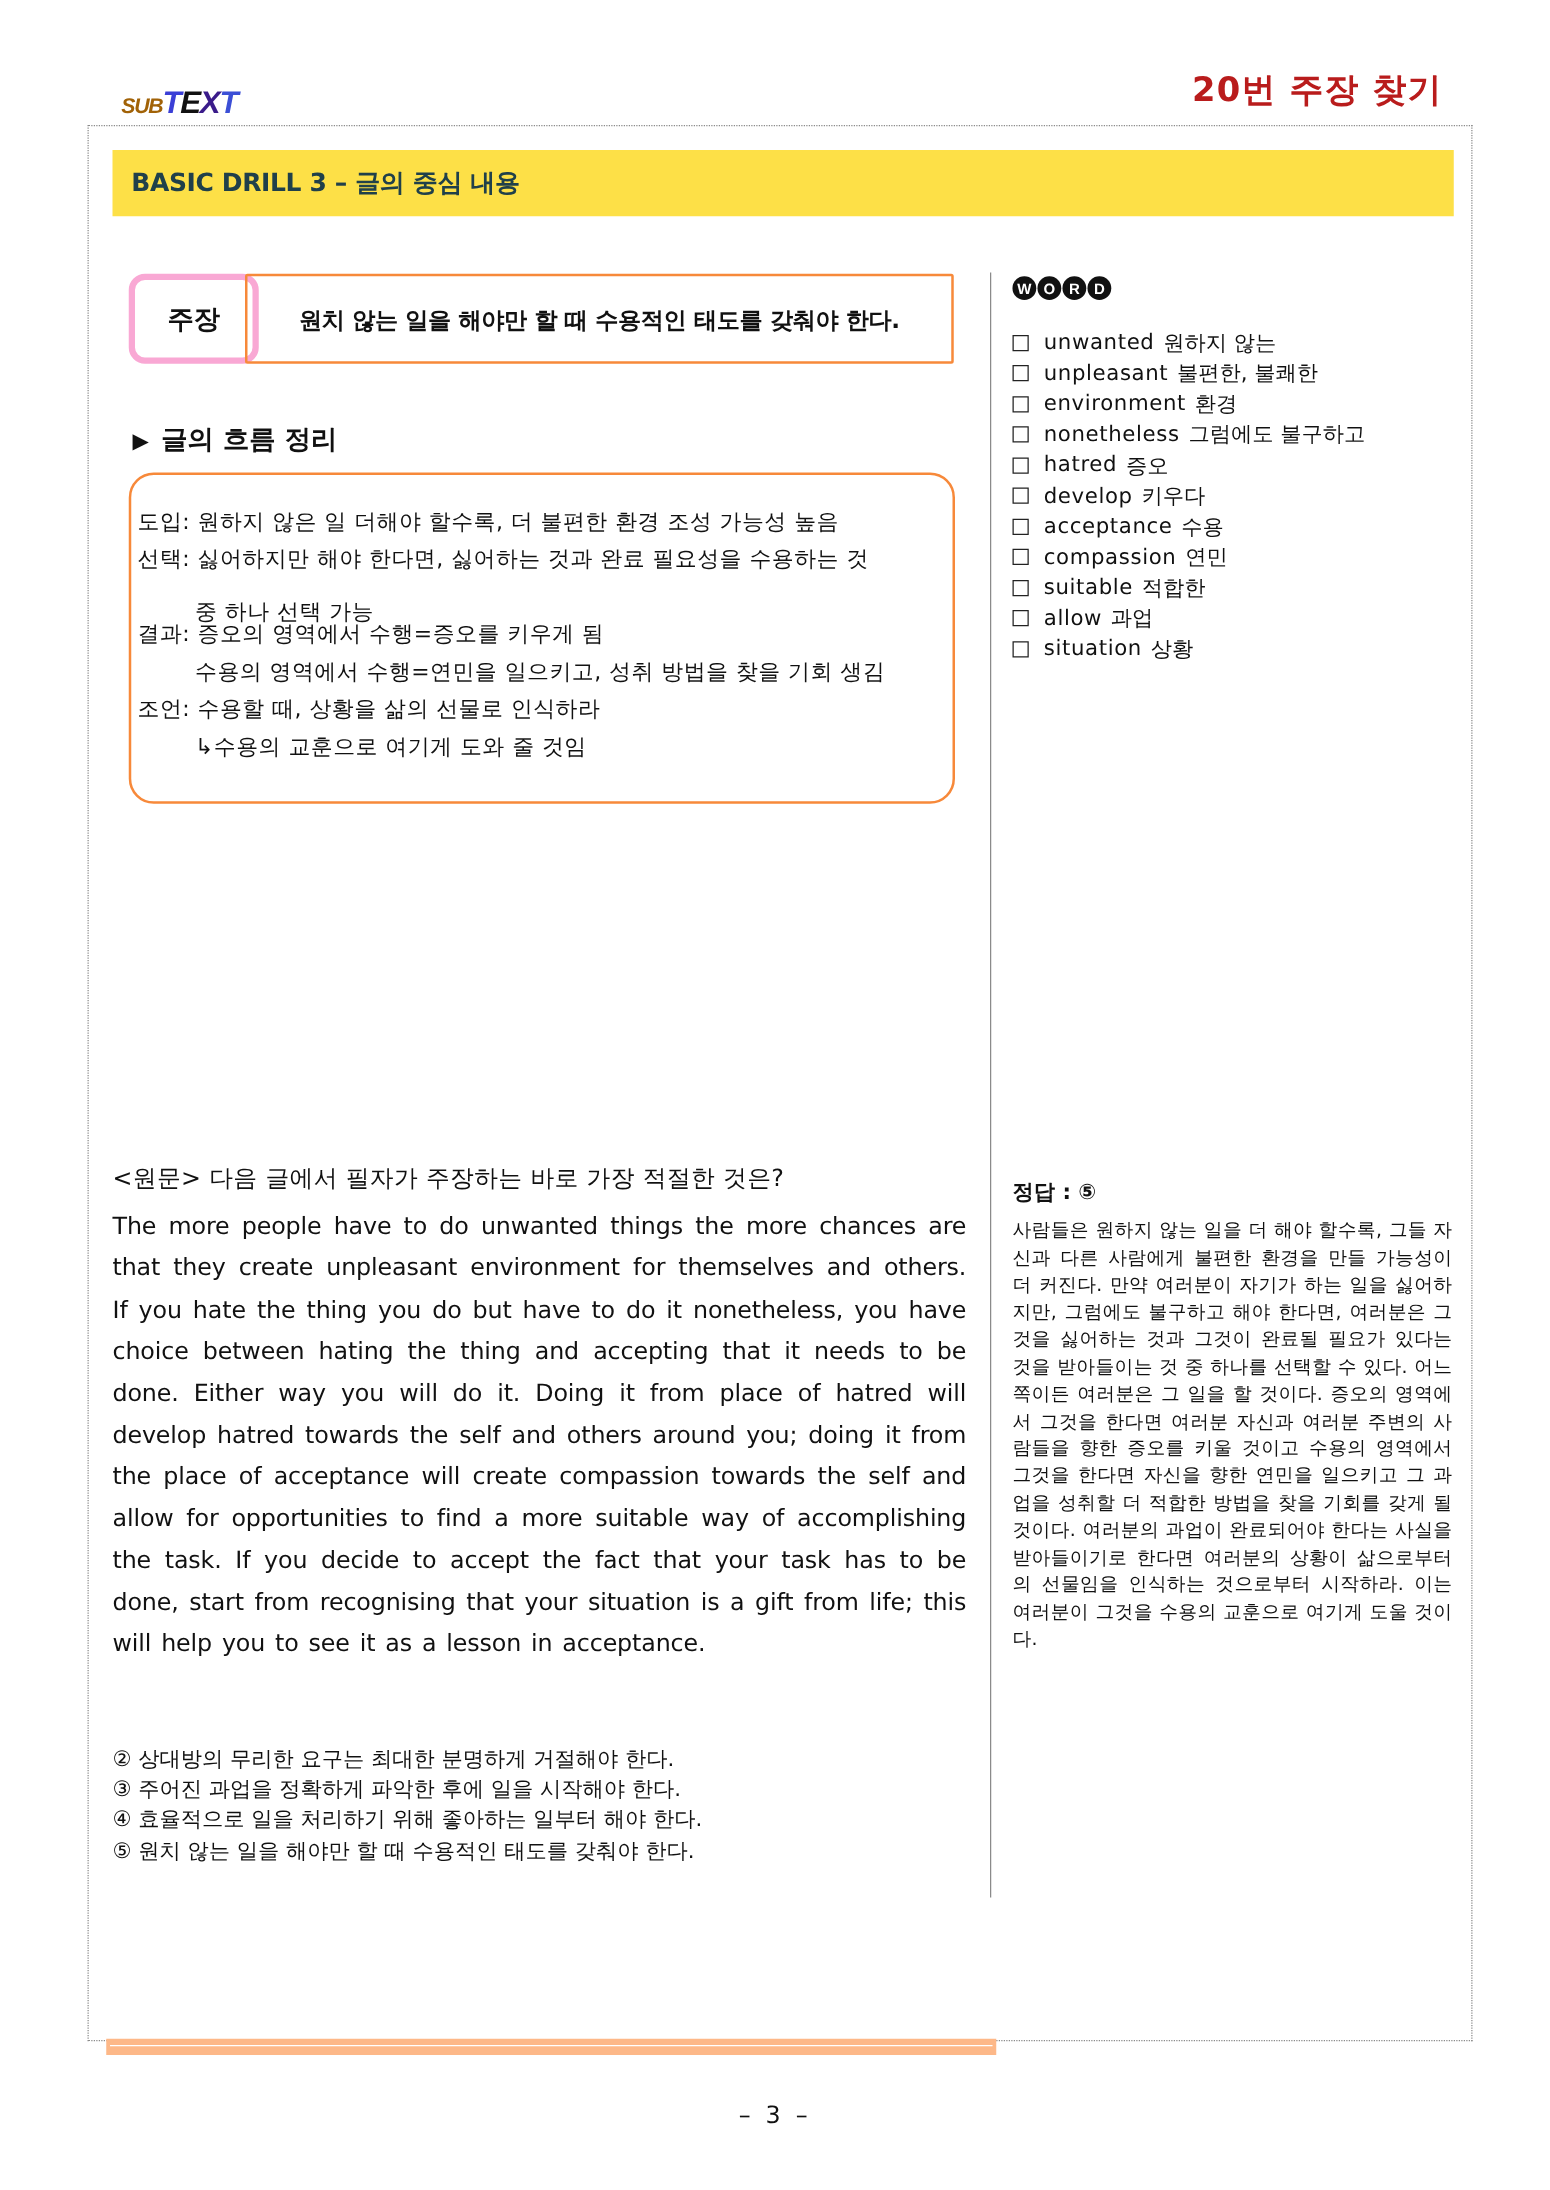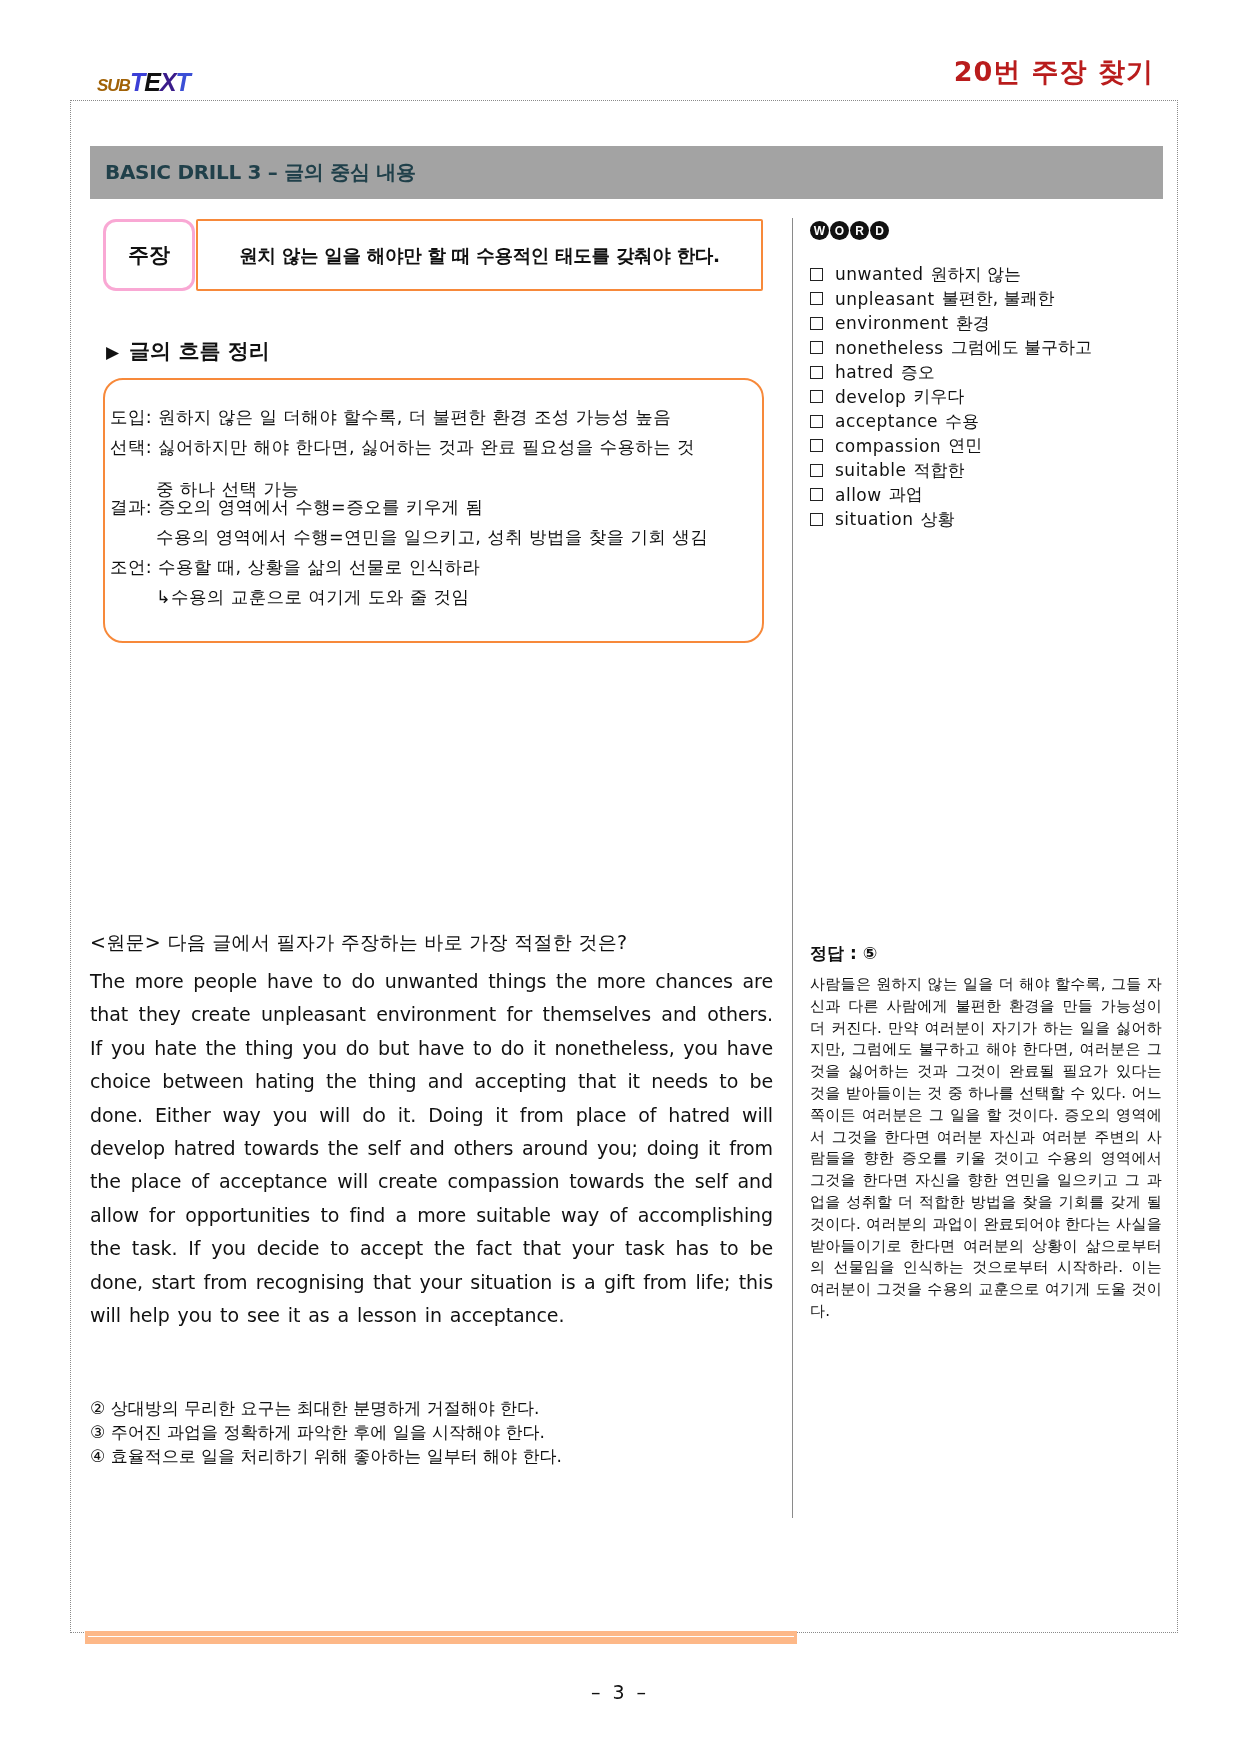--- a/index.html
+++ b/index.html
@@ -12,25 +12,25 @@
   .logo .sub { font-size:17px; color:#a16207; }
   .logo .t1 { font-size:25px; color:#3b3fd6; }
   .logo .t2 { font-size:25px; color:#111; }
   .logo .t3 { font-size:25px; color:#3a1b8a; }
   .logo .t4 { font-size:25px; color:#3b4fd6; }
   .top-title { right:86px; top:54px; font-size:27px; font-weight:bold; color:#b91c1c; letter-spacing:1px; }
 
   
   .frame { left:70px; top:100px; width:1108px; height:1533px; border:1px dotted #8a8a8a; box-sizing:border-box; }
 
-  .drill-bar { left:90px; top:146px; width:1073px; height:53px; background:#a3a3a3; }
+  .drill-bar { left:90px; top:120px; width:1073px; height:53px; background:#fde047; }
   .drill-bar span { position:absolute; left:15px; top:13px; font-size:20px; font-weight:bold; color:#20404a; letter-spacing:-0.3px; }
 
   
-  .claim-tag { left:103px; top:219px; width:92px; height:72px; border:3px solid #f9a8d4; border-radius:13px; box-sizing:border-box; display:flex; align-items:center; justify-content:center; font-size:21px; font-weight:bold; }
+  .claim-tag { left:103px; top:219px; width:104px; height:72px; border:5px solid #f9a8d4; border-radius:13px; box-sizing:border-box; display:flex; align-items:center; justify-content:center; font-size:21px; font-weight:bold; }
   .claim-box { left:196px; top:219px; width:567px; height:72px; border:2px solid #f7893a; border-radius:2px; box-sizing:border-box; display:flex; align-items:center; justify-content:center; font-size:18.5px; font-weight:bold; letter-spacing:-0.3px; }
 
   .flow-title { left:106px; top:337px; font-size:21px; font-weight:bold; }
   .flow-title .arrow { font-size:17px; margin-right:10px; }
   .flow-box { left:103px; top:378px; width:661px; height:265px; border:2px solid #f7893a; border-radius:20px; box-sizing:border-box; }
   .flow-line { position:absolute; left:110px; font-size:17.5px; letter-spacing:0.4px; white-space:nowrap;text-align:center; }
   .flow-line.indent { left:156px; }
 
   
   .divider { left:792px; top:218px; width:1px; height:1300px; background:#8a8a8a; }
@@ -151,20 +151,21 @@
       <span>상황</span>
     </div>
 </div>
 
 <div class="abs question">&lt;원문&gt; 다음 글에서 필자가 주장하는 바로 가장 적절한 것은?</div>
 <div class="abs passage">The more people have to do unwanted things the more chances are that they create unpleasant environment for themselves and others. If you hate the thing you do but have to do it nonetheless, you have choice between hating the thing and accepting that it needs to be done. Either way you will do it. Doing it from place of hatred will develop hatred towards the self and others around you; doing it from the place of acceptance will create compassion towards the self and allow for opportunities to find a more suitable way of accomplishing the task. If you decide to accept the fact that your task has to be done, start from recognising that your situation is a gift from life; this will help you to see it as a lesson in acceptance.</div>
 <div class="abs options">
   <div>② 상대방의 무리한 요구는 최대한 분명하게 거절해야 한다.</div>
   <div>③ 주어진 과업을 정확하게 파악한 후에 일을 시작해야 한다.</div>
   <div>④ 효율적으로 일을 처리하기 위해 좋아하는 일부터 해야 한다.</div>
+  <div>⑤ 원치 않는 일을 해야만 할 때 수용적인 태도를 갖춰야 한다.</div>
 </div>
 
 <div class="abs answer-title">정답 : ⑤</div>
 <div class="abs answer-body">사람들은 원하지 않는 일을 더 해야 할수록, 그들 자신과 다른 사람에게 불편한 환경을 만들 가능성이 더 커진다. 만약 여러분이 자기가 하는 일을 싫어하지만, 그럼에도 불구하고 해야 한다면, 여러분은 그것을 싫어하는 것과 그것이 완료될 필요가 있다는 것을 받아들이는 것 중 하나를 선택할 수 있다. 어느 쪽이든 여러분은 그 일을 할 것이다. 증오의 영역에서 그것을 한다면 여러분 자신과 여러분 주변의 사람들을 향한 증오를 키울 것이고 수용의 영역에서 그것을 한다면 자신을 향한 연민을 일으키고 그 과업을 성취할 더 적합한 방법을 찾을 기회를 갖게 될 것이다. 여러분의 과업이 완료되어야 한다는 사실을 받아들이기로 한다면 여러분의 상황이 삶으로부터의 선물임을 인식하는 것으로부터 시작하라. 이는 여러분이 그것을 수용의 교훈으로 여기게 도울 것이다.</div>
 
 <div class="abs bottom-bar">
     <div class="inner"></div>
   </div>
 <div class="abs page-num">– 3 –</div>
 

